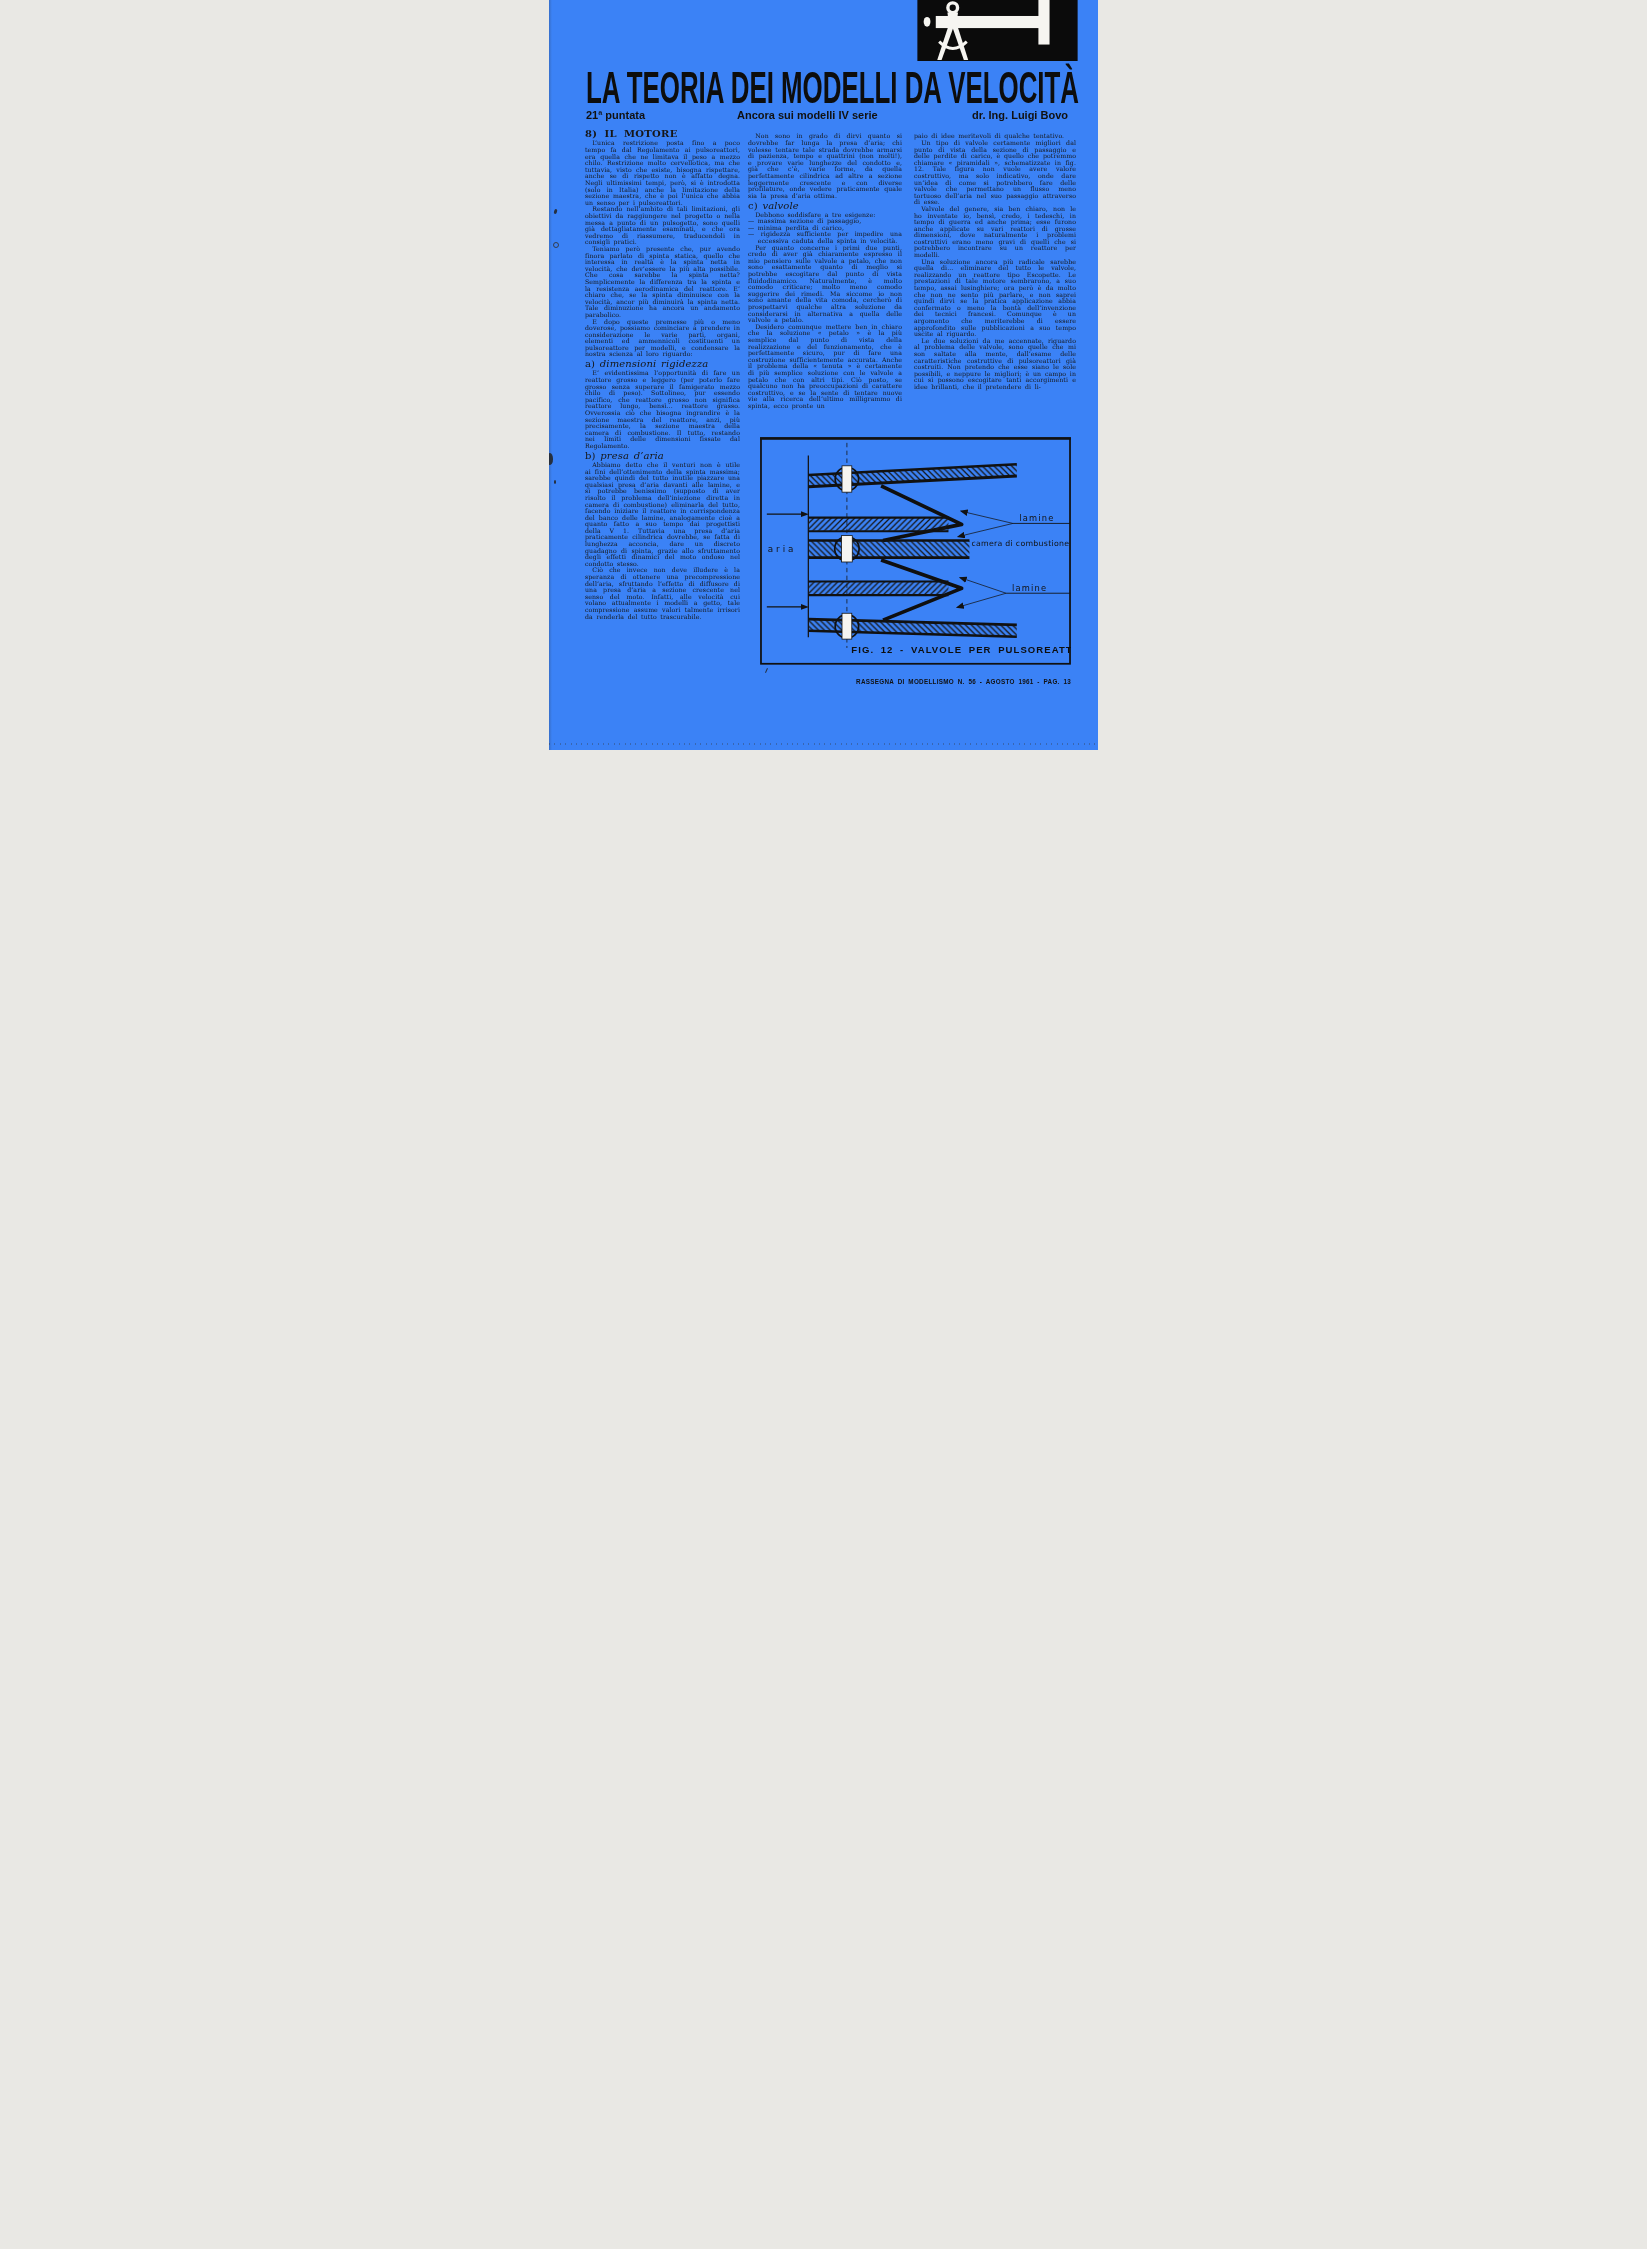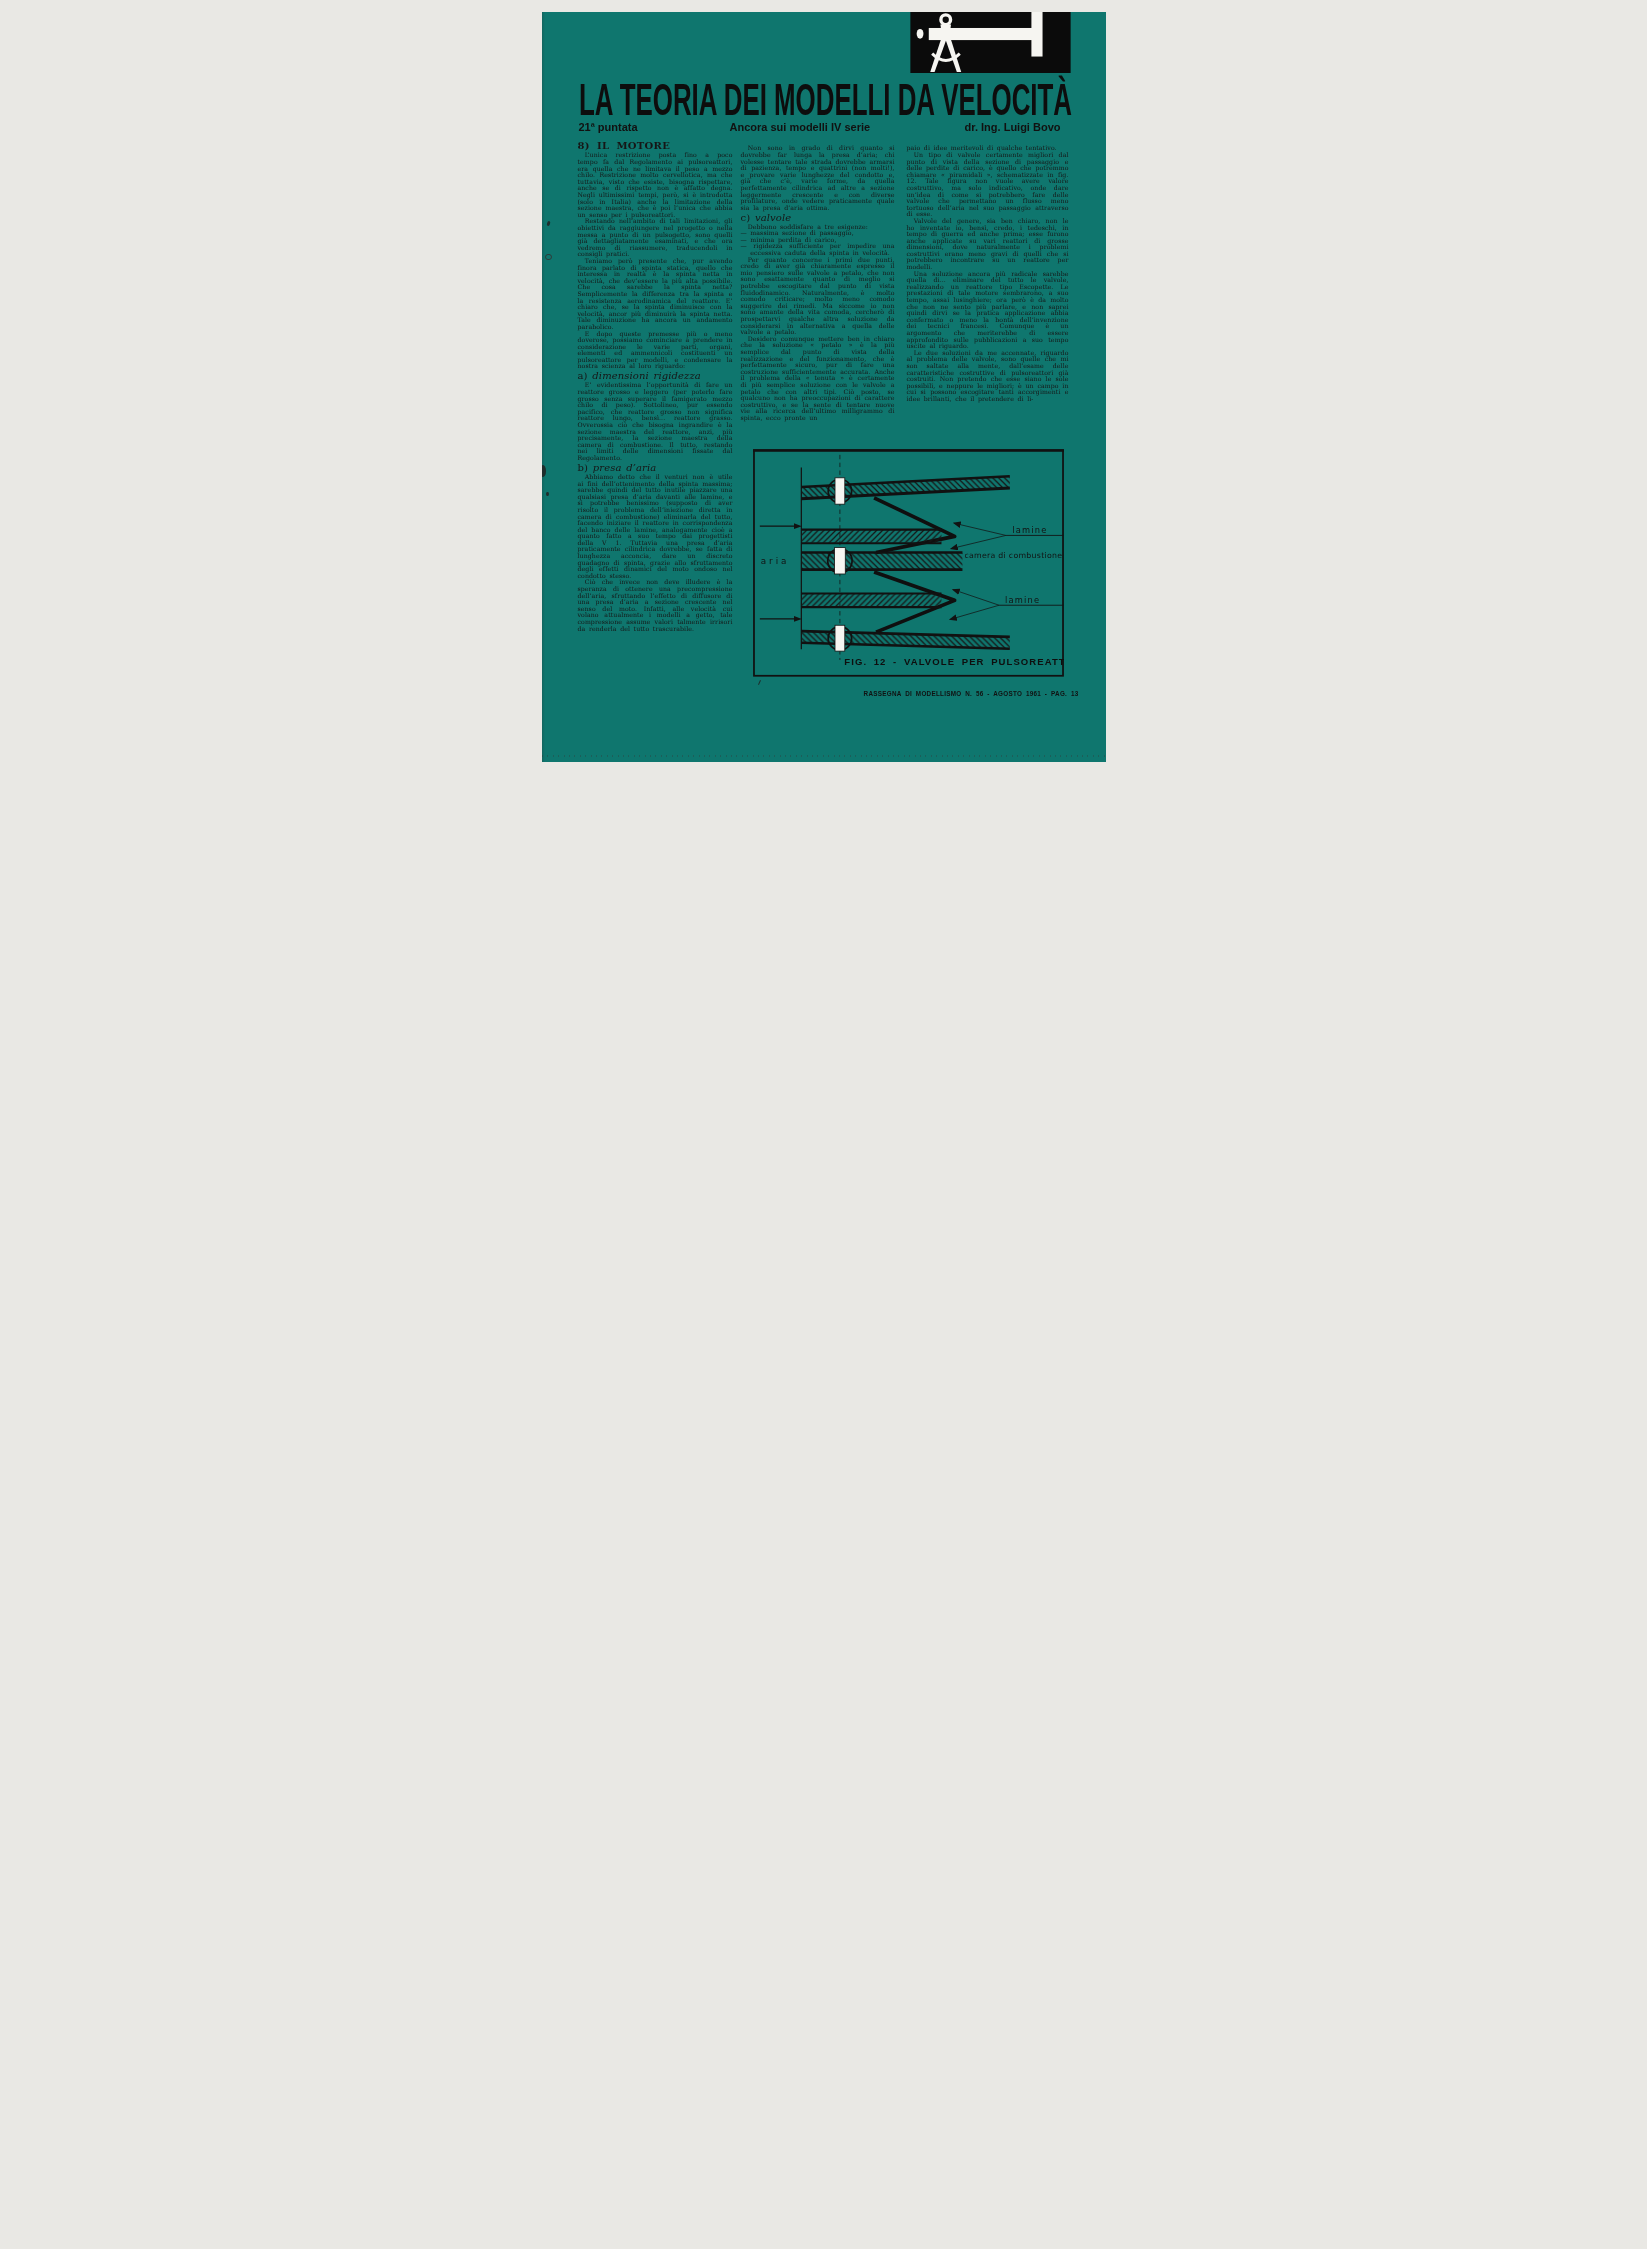--- a/index.html
+++ b/index.html
@@ -1,24 +1,23 @@
 <!DOCTYPE html>
 <html style="font-size:7.8px"><head>
 <meta charset="utf-8">
 <style>
   html,body{margin:0;padding:0;background:#e9e8e4;}
   .page{
     position:relative;
     width:549px;height:750px;
-    margin:12px auto;
-    background:#0f766e;
+    margin:0 auto;
+    background:#3b82f6;
     font-family:"DejaVu Serif", serif;
     color:#161616;
     overflow:hidden;
-    padding-left:15px;
   }
   
   .logo-box{position:absolute;left:368px;top:0;width:161px;height:61px;}
   .main-title{
     position:absolute;left:37px;top:65px;
     font-family:"Liberation Sans", sans-serif;
     font-weight:bold;font-size:45px;line-height:1;
     letter-spacing:0px;white-space:nowrap;
     transform:scaleX(0.575);transform-origin:left top;
     color:#0d0d0d;

